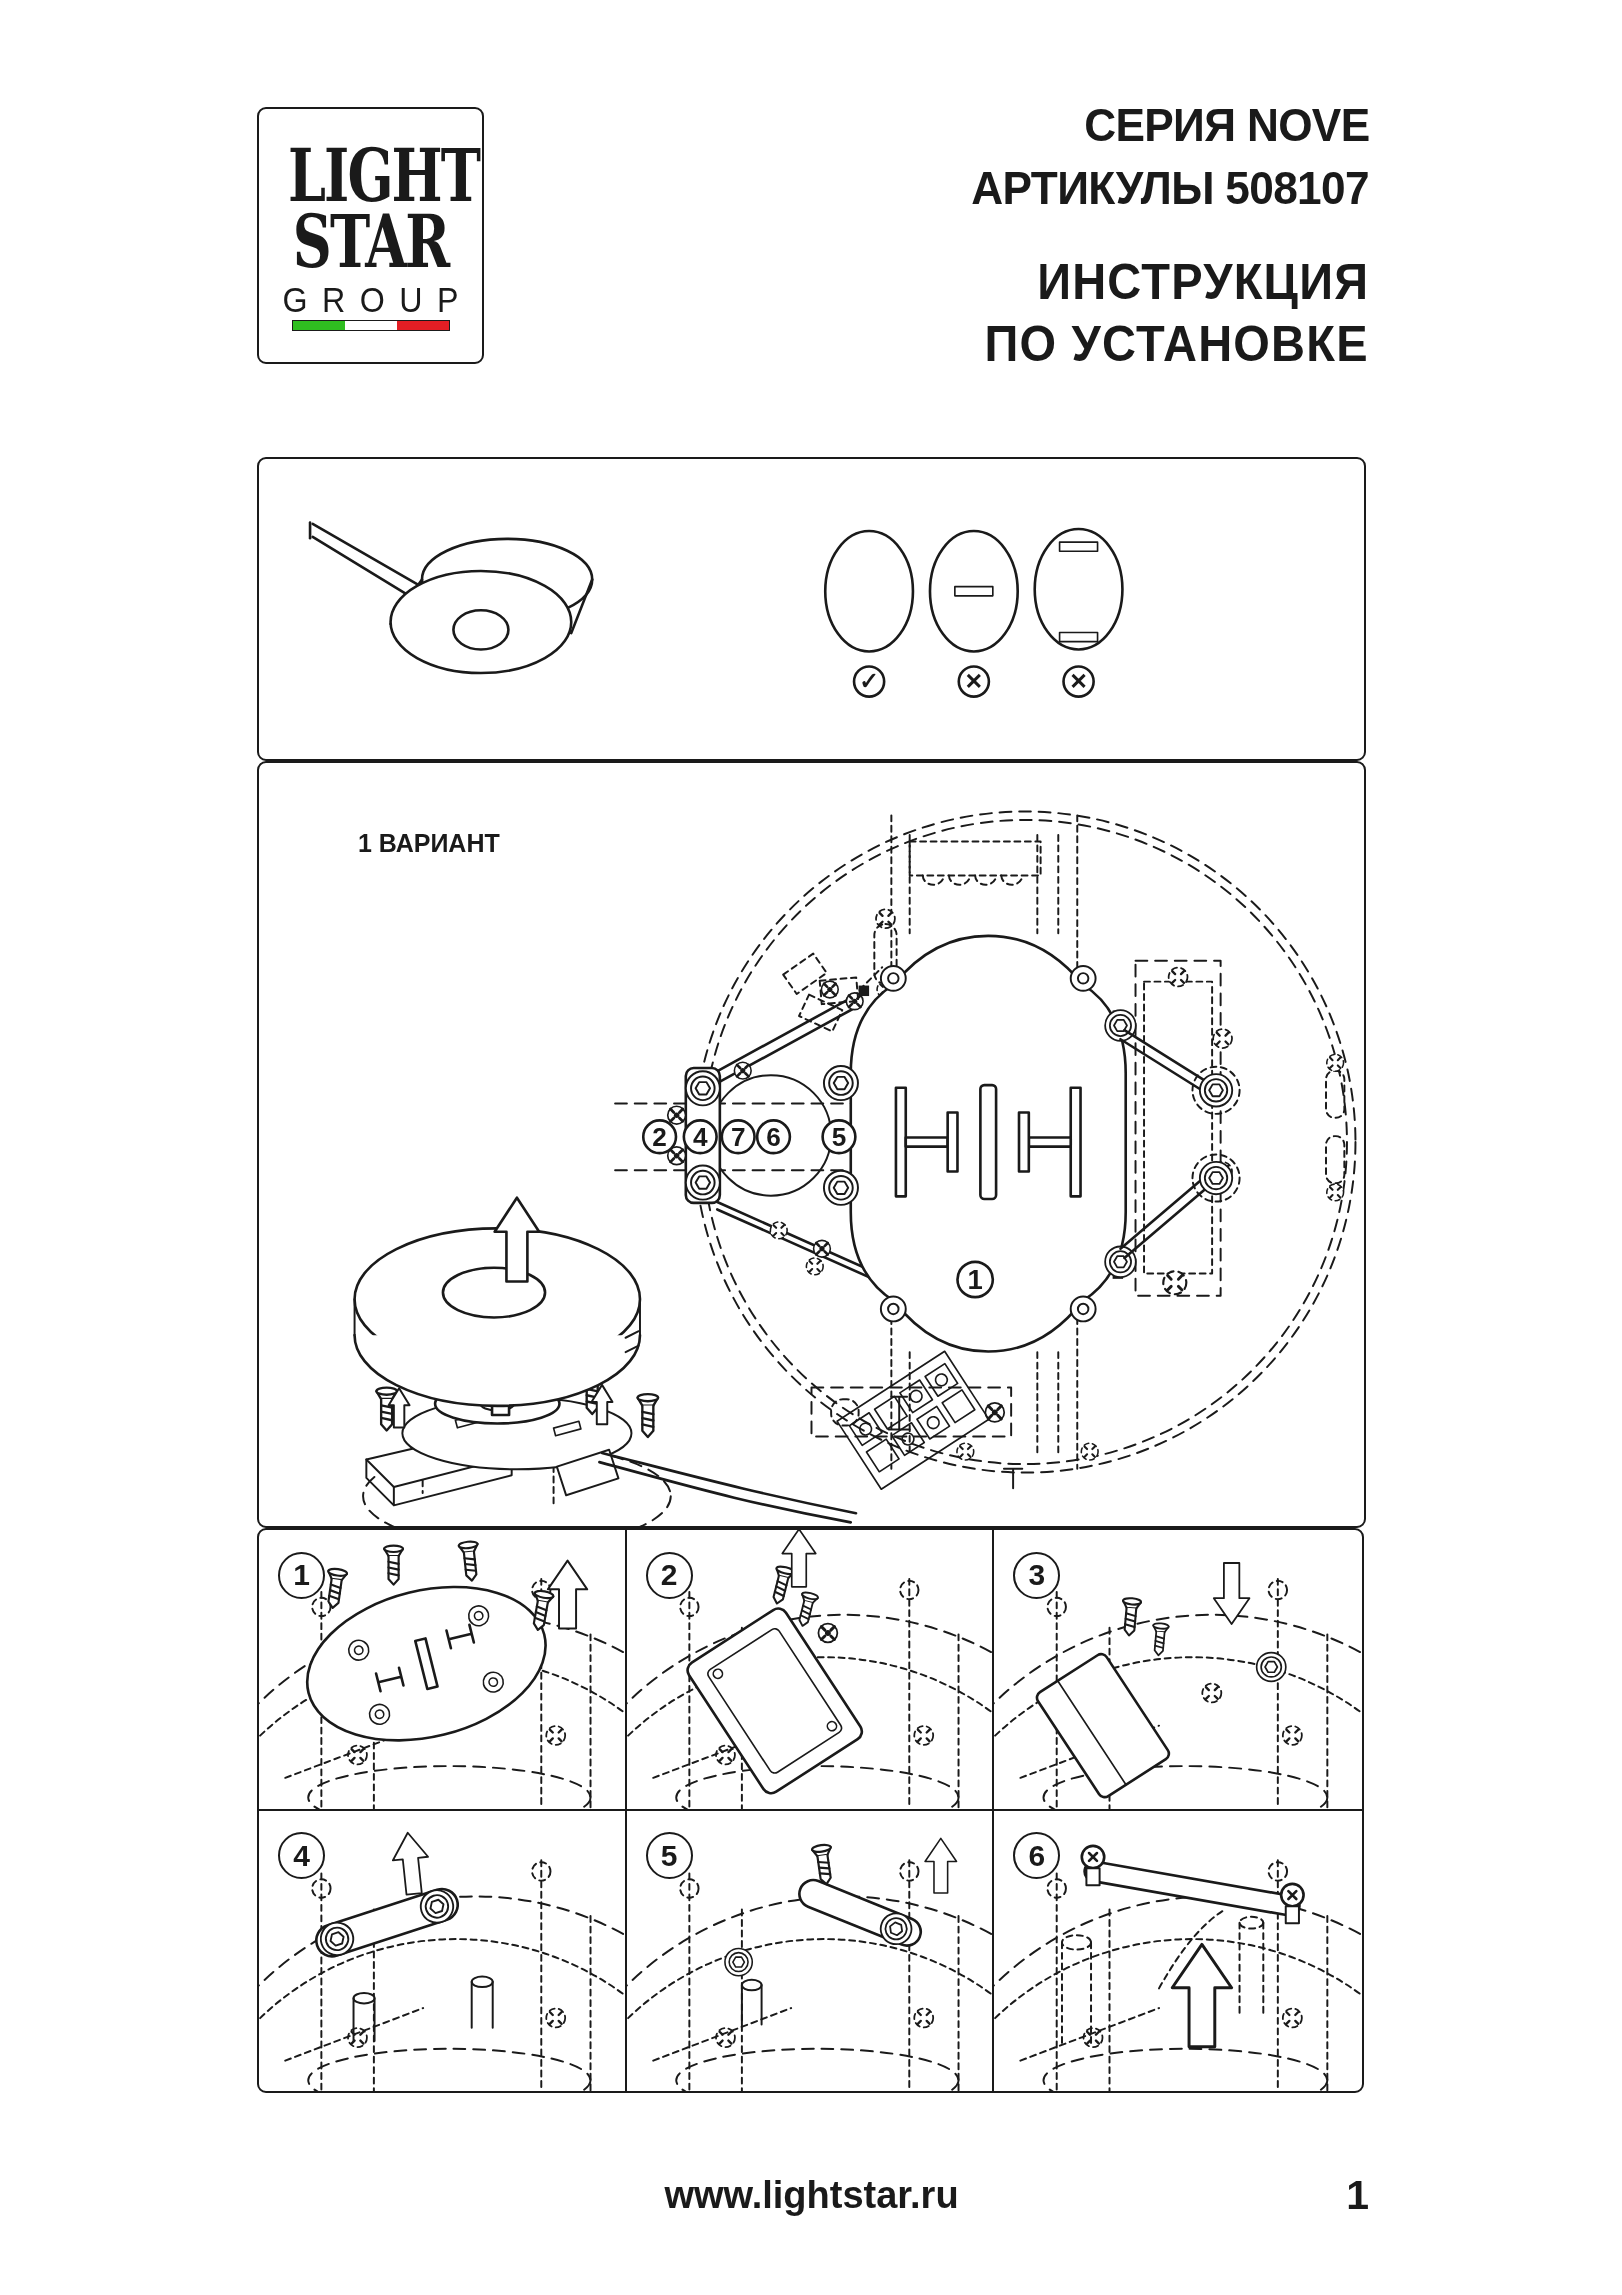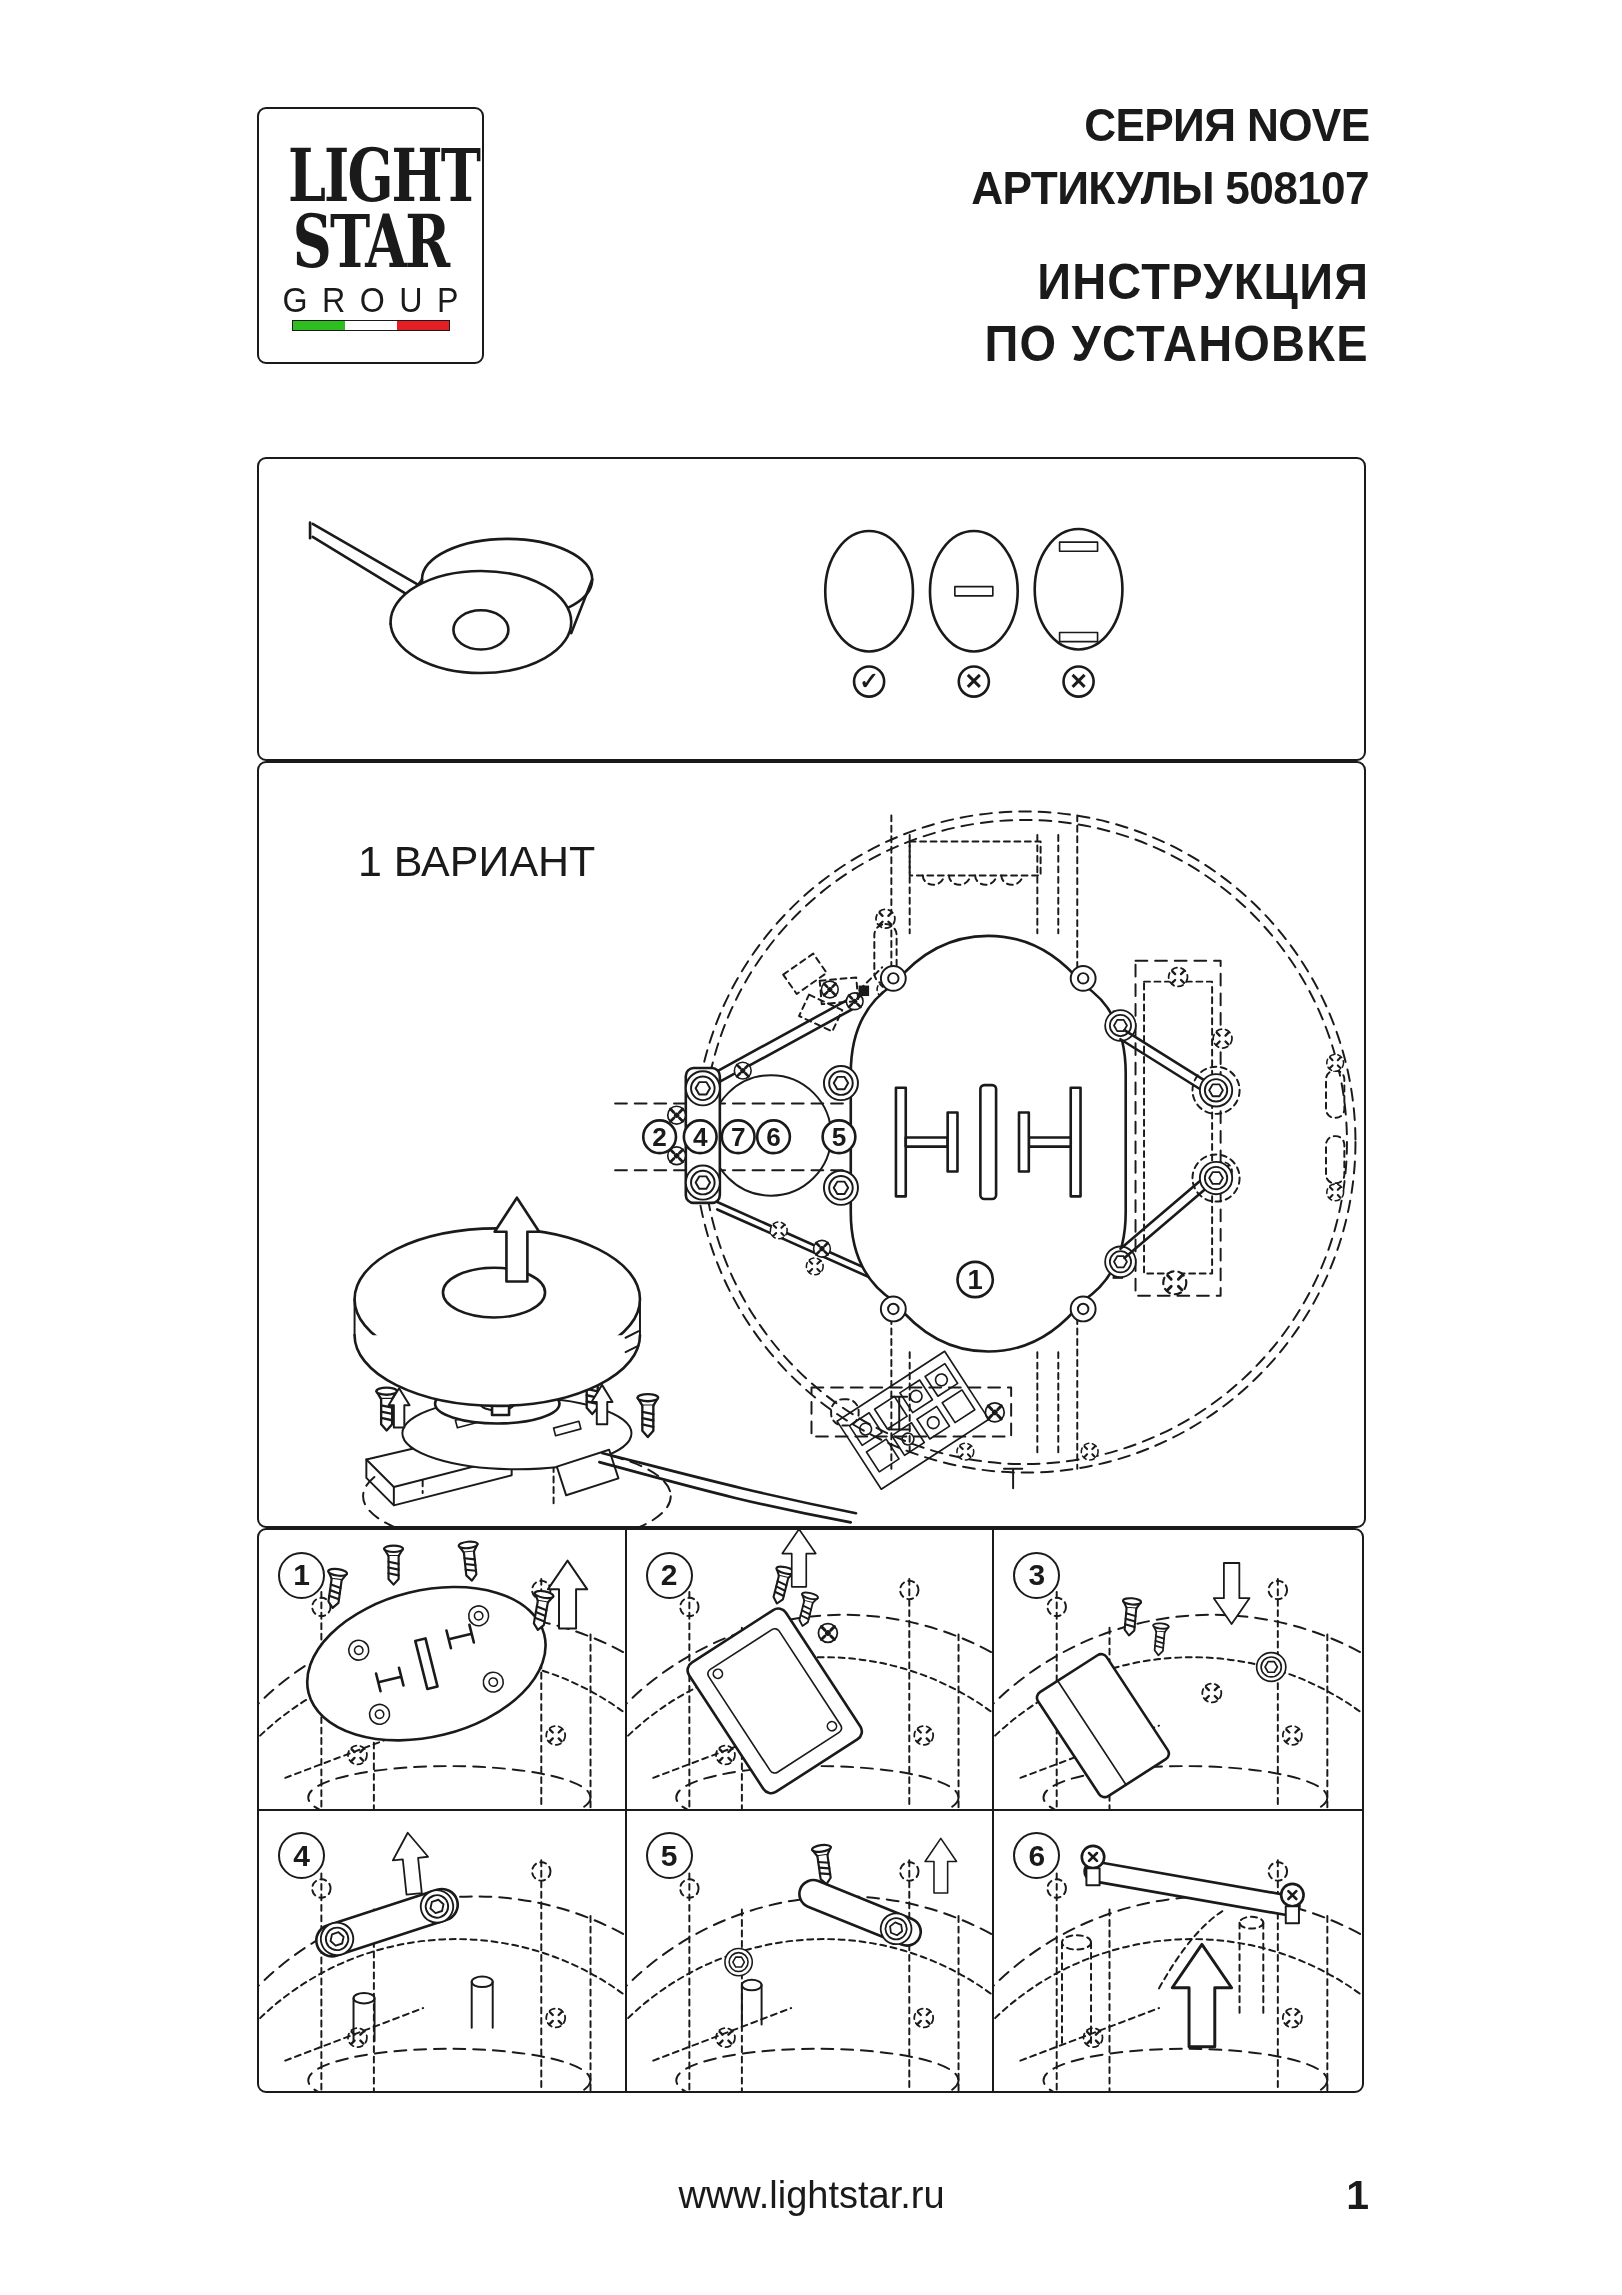--- a/index.html
+++ b/index.html
@@ -22,35 +22,35 @@
   .hline{position:absolute;right:254px;white-space:nowrap;font-weight:700;
          transform:scaleX(.94);transform-origin:100% 50%;letter-spacing:-0.7px;}
   .h1{top:97px;font-size:47px;}
   .h2{top:160px;font-size:47px;}
   .h3{top:253px;font-size:50px;letter-spacing:1.3px;}
   .h4{top:315px;font-size:50px;letter-spacing:1.3px;}
 
   
   .box1{left:257px;top:457px;width:1105px;height:300px;border:2px solid #1a1a1a;}
   .box2{left:257px;top:761px;width:1105px;height:763px;border:2px solid #1a1a1a;}
-  .variant-label{position:absolute;left:99px;top:74px;font-size:43px;font-weight:400;letter-spacing:0;}
+  .variant-label{position:absolute;left:99px;top:66px;font-size:25px;font-weight:700;letter-spacing:0;}
 
   
   .grid{left:257px;top:1528px;width:1103px;height:561px;border:2.6px solid #1a1a1a;
         display:grid;grid-template-columns:1fr 1fr 1fr;grid-template-rows:1fr 1fr;}
   .cell{position:relative;border-right:2.6px solid #1a1a1a;border-bottom:2.6px solid #1a1a1a;overflow:hidden;}
   .cell:nth-child(3n){border-right:none;}
   .cell:nth-child(n+4){border-bottom:none;}
   .badge{position:absolute;left:19px;top:21.6px;width:43px;height:43px;border:2.6px solid #1a1a1a;border-radius:50%;
          background:#fff;display:flex;align-items:center;justify-content:center;
          font-size:30px;font-weight:700;z-index:2;}
   .cell svg{position:absolute;inset:0;width:100%;height:100%;}
 
   
-  .footer-url{position:absolute;left:0;right:0;top:2174px;text-align:center;font-size:38px;font-weight:400;}
+  .footer-url{position:absolute;left:0;right:0;top:2174px;text-align:center;font-size:38px;font-weight:700;}
   .page-num{position:absolute;right:254px;top:2172px;font-size:41px;font-weight:700;}
 
   
   svg{stroke:#1a1a1a;fill:none;stroke-width:3;stroke-linecap:round;stroke-linejoin:round;}
   svg .t{fill:#1a1a1a;stroke:none;font-weight:700;font-family:"Liberation Sans",sans-serif;}
   .w{fill:#ffffff;}
   .blk{fill:#1a1a1a;stroke:none;}
   .s4{stroke-width:4;} .s2{stroke-width:2.5;}
   .d{stroke-dasharray:18 12;}
   .d2{stroke-dasharray:9 7;}

